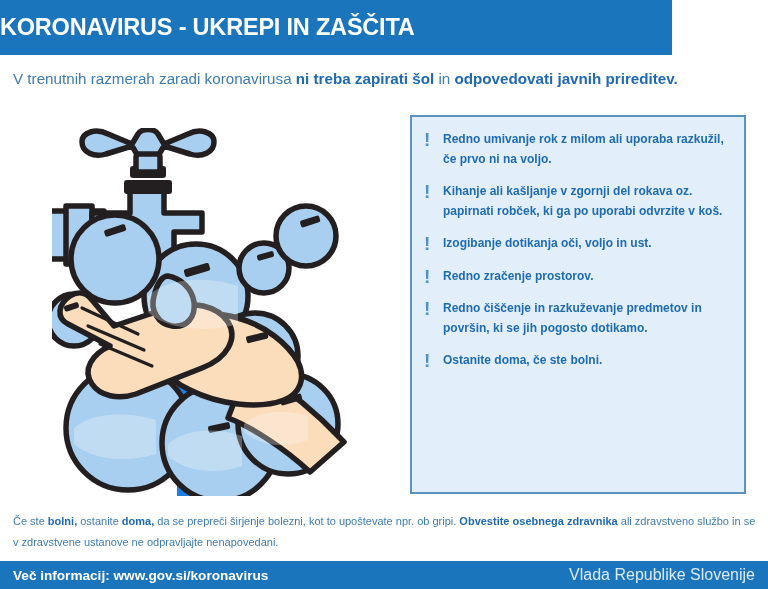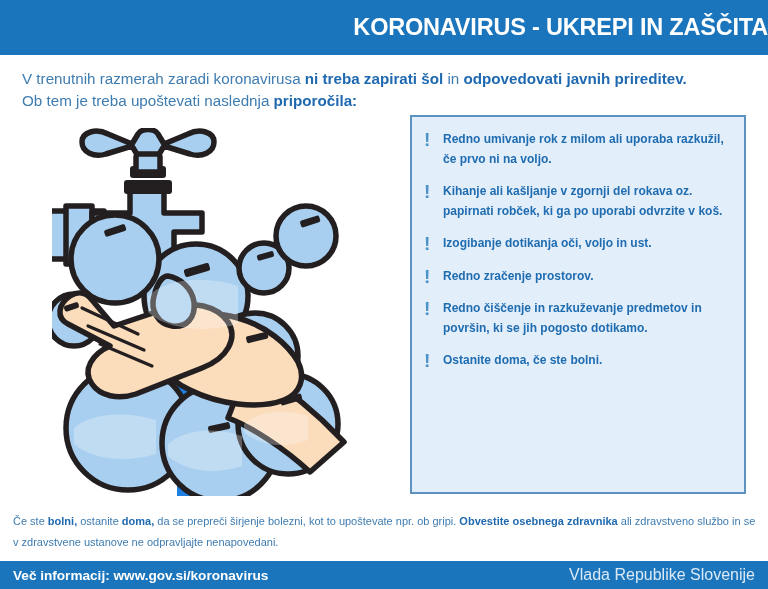--- a/index.html
+++ b/index.html
@@ -19,46 +19,45 @@
     width: 768px;
     height: 589px;
     background: #ffffff;
     overflow: hidden;
   }
 
   
   .header-bar {
     position: absolute;
     left: 0; top: 0;
-    width: 768px;
+    width: 672px;
     height: 55px;
     background: #1b75bc;
     display: flex;
     align-items: center;
-    justify-content: flex-end;
+    justify-content: flex-start;
   }
   .header-title {
     color: #ffffff;
     font-size: 23.5px;
     font-weight: bold;
     letter-spacing: -0.2px;
     text-align: center;
     white-space: nowrap;
   }
 
   
   .intro {
     position: absolute;
     left: 13px;
     top: 68px;
     width: 745px;
     color: #3f7cb0;
     font-size: 15.2px;
     line-height: 21.5px;
-    margin-left: 9px;
   }
   .intro b { color: #1f69b0; font-weight: bold; }
 
   
   .rec-box {
     position: absolute;
     left: 410px;
     top: 115px;
     width: 336px;
     height: 379px;
@@ -145,23 +144,20 @@
 <div id="page">
 
   <div class="header-bar">
     <div class="header-title">KORONAVIRUS - UKREPI IN ZAŠČITA</div>
   </div>
 
   <div class="intro">
     <div>
       <span>V trenutnih razmerah zaradi koronavirusa </span><b>ni treba zapirati šol</b><span> in </span><b>odpovedovati javnih prireditev.</b>
     </div>
-    <div>
-      <span>Ob tem je treba upoštevati naslednja </span><b>priporočila:</b>
-    </div>
   </div>
 
   <div class="illus">
     <svg viewBox="0 0 350 368" width="350" height="368" xmlns="http://www.w3.org/2000/svg">
       <g stroke="#231f20" stroke-width="5.5" stroke-linejoin="round" stroke-linecap="round">
 
         <rect x="125" y="190" width="16" height="190" fill="#1f7fe0" stroke="none"></rect>
 
         <rect x="-8" y="83" width="60" height="48" fill="#a8cff0"></rect>
         <rect x="14" y="78" width="26" height="58" fill="#a8cff0"></rect>

